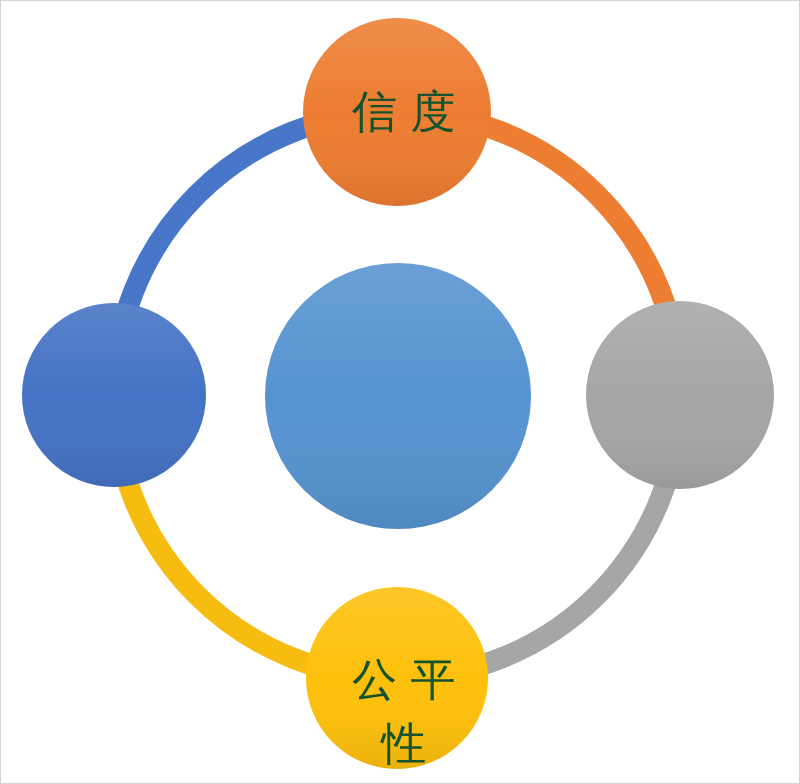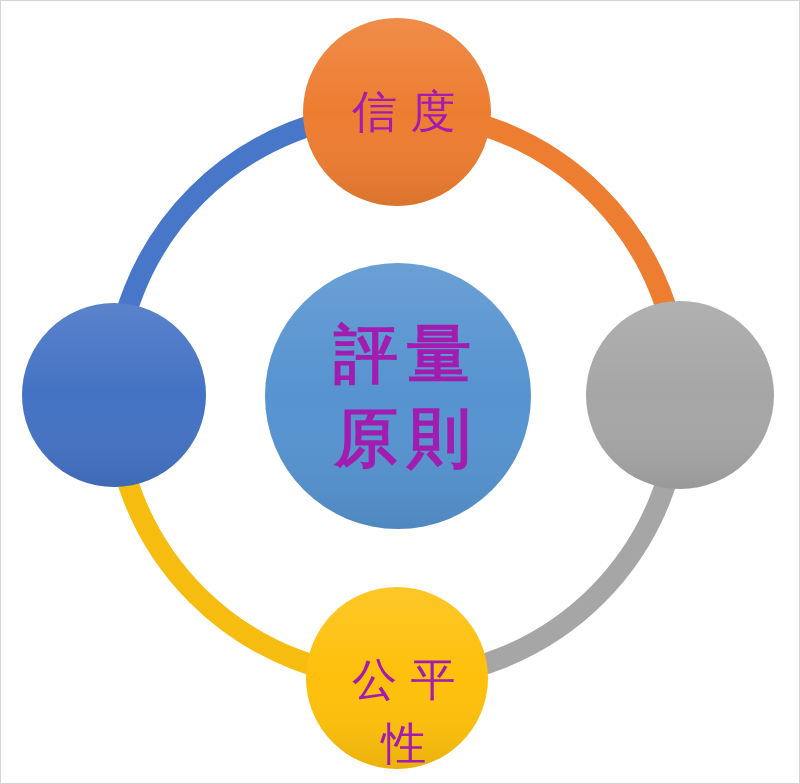--- a/index.html
+++ b/index.html
@@ -29,21 +29,21 @@
     fill: none;
     stroke-width: 21;
     stroke-linecap: butt;
   }
   .node-label {
     position: absolute;
     display: flex;
     align-items: center;
     justify-content: center;
     text-align: center;
-    color: #a21caf;
+    color: #14532d;
     white-space: pre-line;
     pointer-events: none;
   }
   .node-label.satellite {
     font-size: 45px;
     line-height: 1.42;
     letter-spacing: 0.30em;
     padding-left: 0.30em;
   }
   .node-label.center {
@@ -103,16 +103,14 @@
     </g>
   </svg>
 
   <div class="node-label satellite label-top">信度</div>
 
 
   <div class="node-label satellite label-bottom">公平
 性</div>
 
 
-  <div class="node-label center label-center">評量
-原則</div>
 
 </div>
 
 </body></html>

